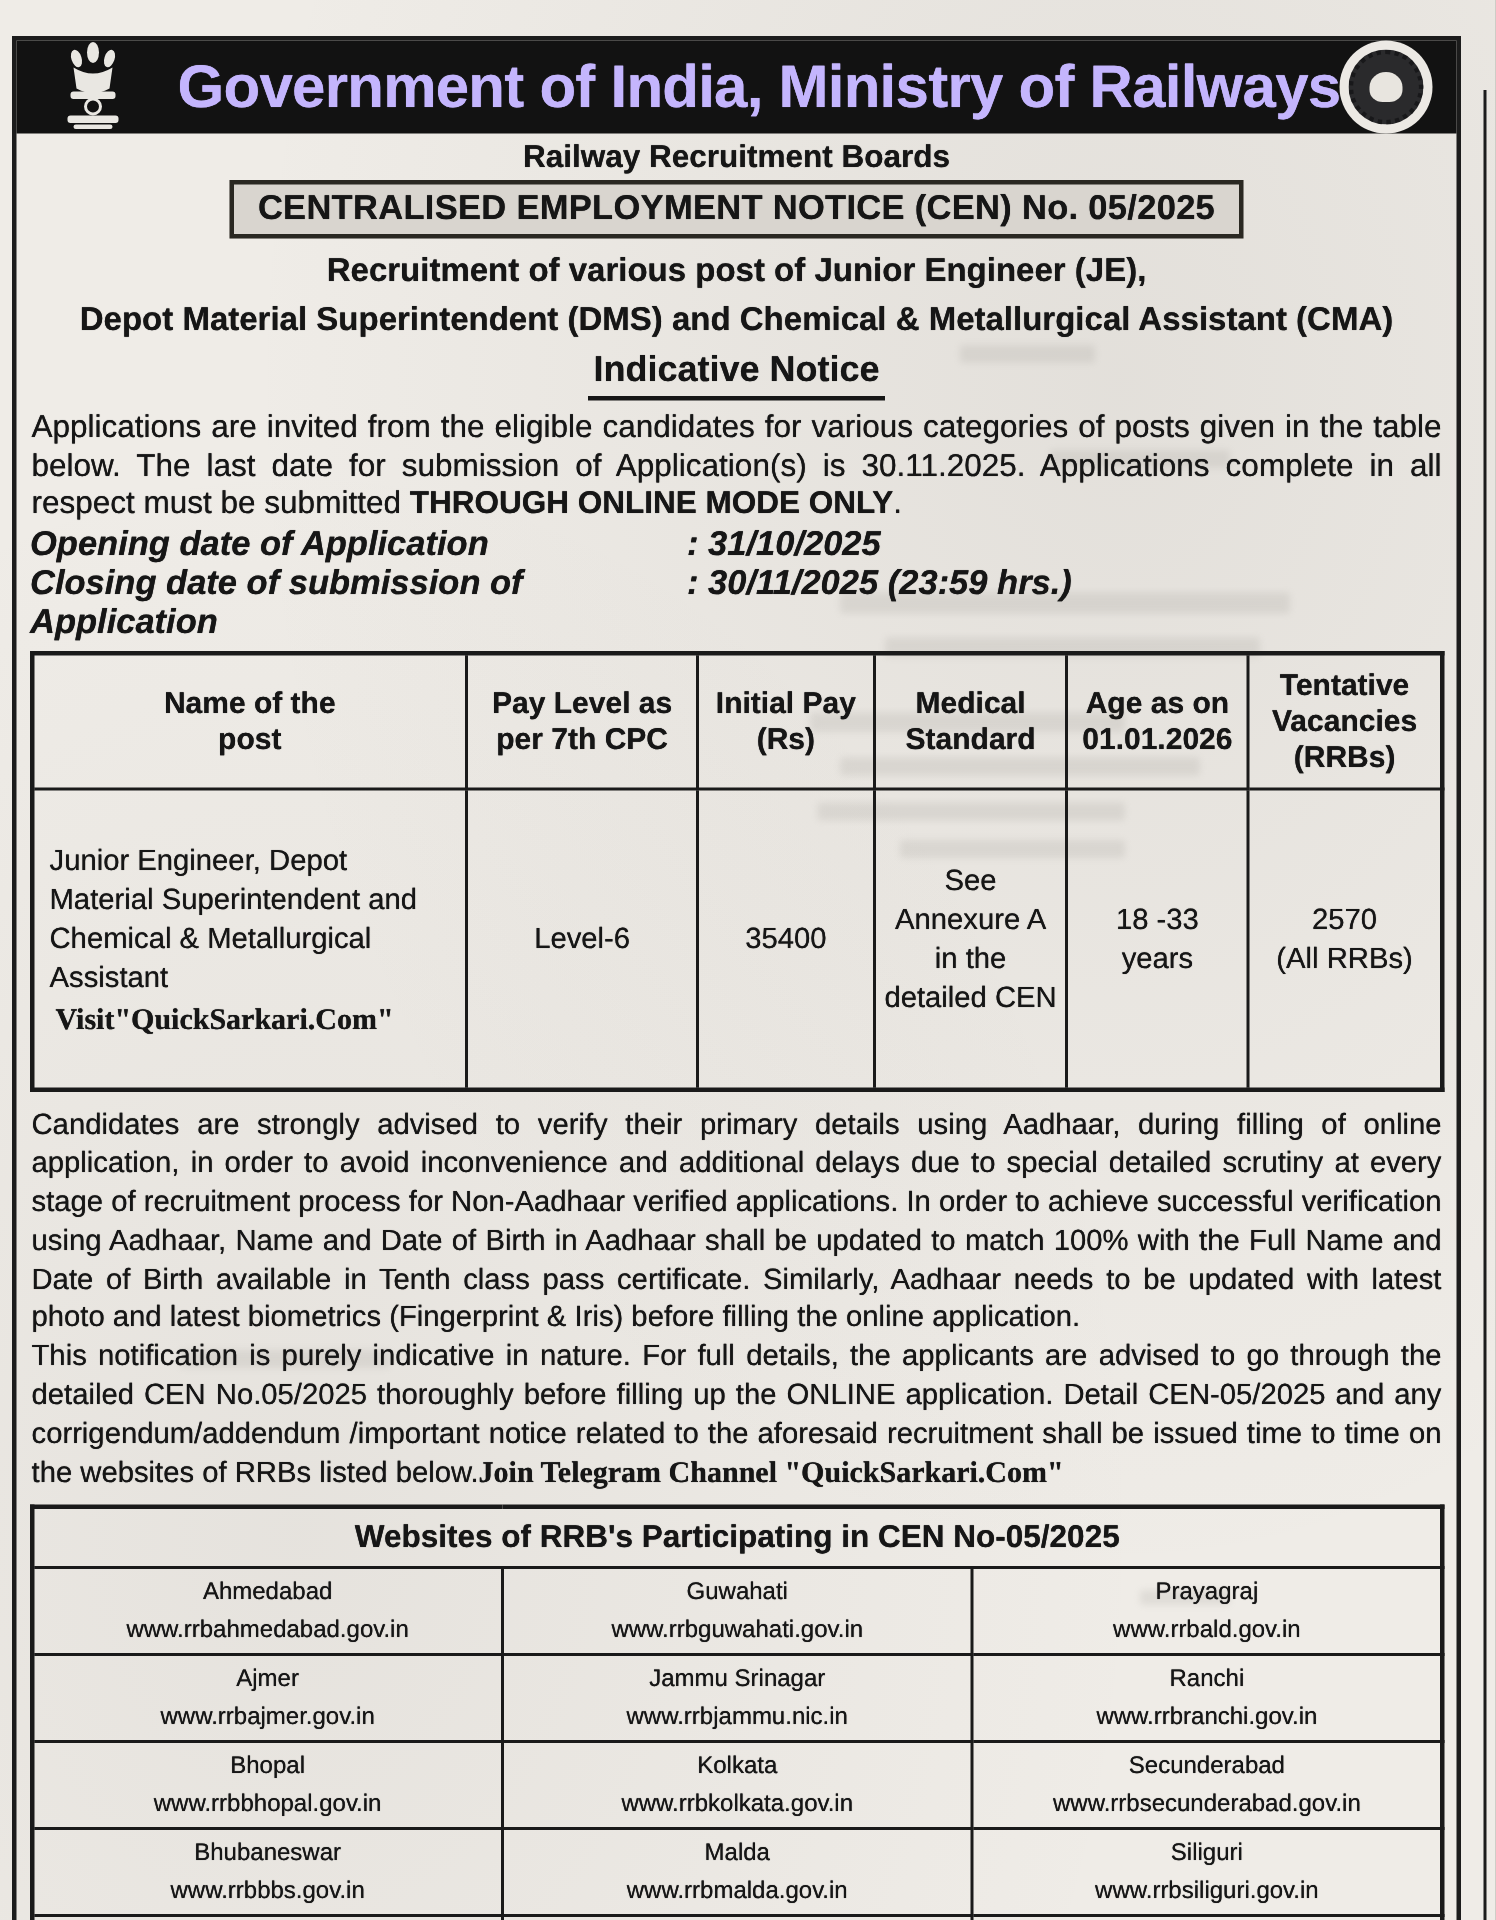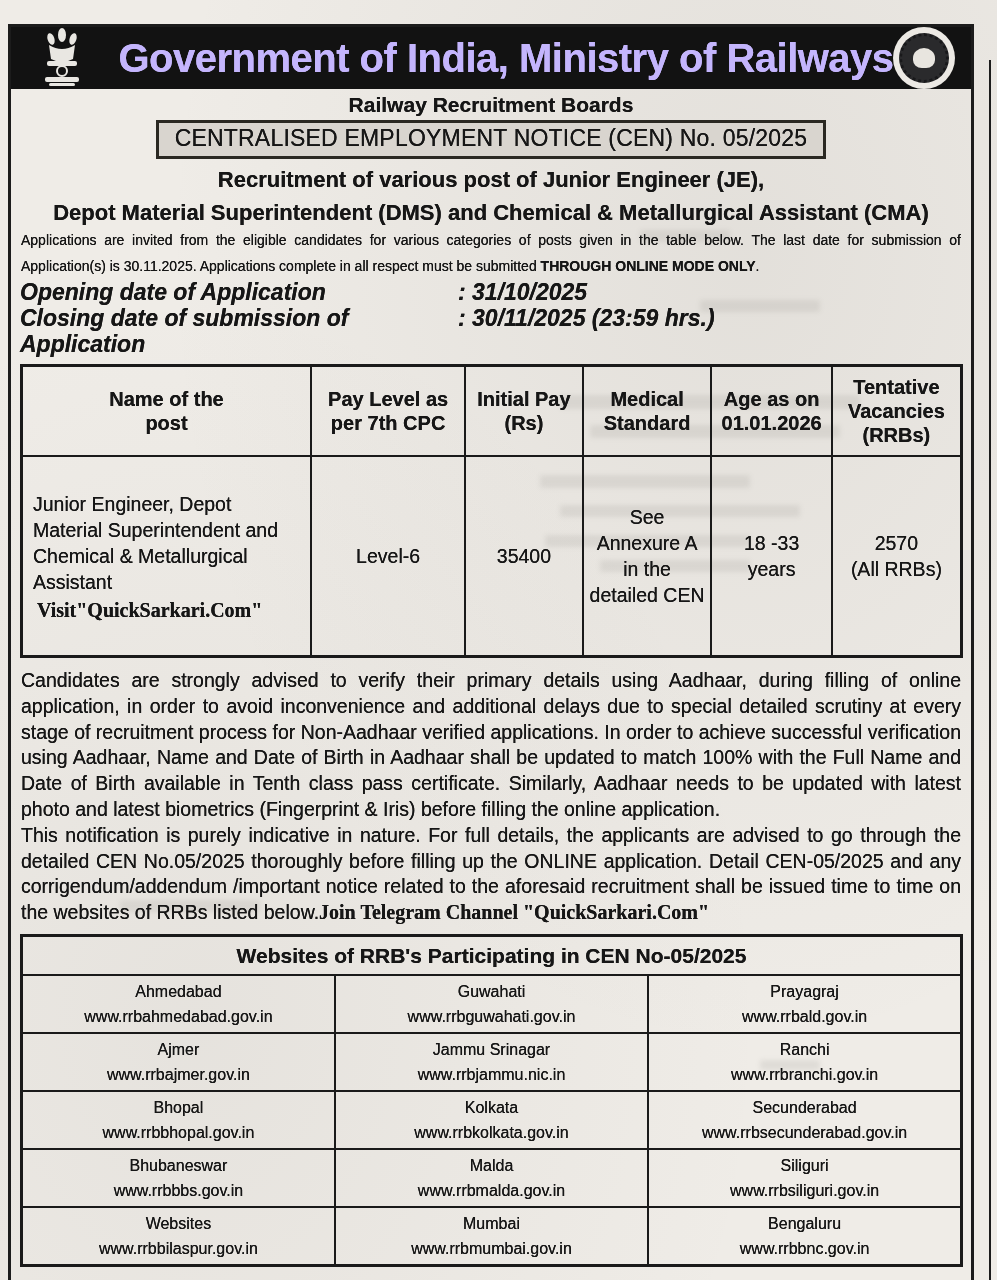--- a/index.html
+++ b/index.html
@@ -63,33 +63,33 @@
     width:22px; height:20px; border-radius:50% 50% 40% 40%;
     background:#e8e5df;
   }
 
   .subtitle {
     text-align:center; font-weight:bold; font-size:21px; margin-top:4px;
   }
   .cen-box {
     display:table; margin:3px auto 4px;
     border:3px solid #2a2822; background:#d9d5cf;
-    padding:2px 16px 4px; font-weight:normal; font-size:23px; letter-spacing:0.2px;
+    padding:2px 16px 4px; font-weight:bold; font-size:23px; letter-spacing:0.2px;
   }
 
   .rec-line1 { text-align:center; font-weight:bold; font-size:22px; margin-top:8px; }
   .rec-line2 { text-align:center; font-weight:bold; font-size:22px; margin-top:7px; }
   .indicative {
     display:table; margin:7px auto 5px; font-weight:bold; font-size:24px;
     border-bottom:3px solid #161616; padding:0 4px 3px;
   }
 
   
   .intro {
-    margin:2px 1px 0; font-size:14px; line-height:25.5px; text-align:justify;
+    margin:2px 1px 0; font-size:21px; line-height:25.5px; text-align:justify;
   }
   .date-row { display:flex; font-weight:bold; font-size:23px; line-height:26px;font-style:italic; }
   .date-row .lbl { flex:0 0 438px; }
 
   
   table { border-collapse:collapse; width:943px;border-radius:30px; }
   .post-table { margin-top:7px; border:3px solid #1a1a1a; }
   .post-table th, .post-table td { border:2.5px solid #1a1a1a; vertical-align:middle; }
   .post-table th {
     font-weight:bold; font-size:20px; line-height:24px; text-align:center;
@@ -171,20 +171,21 @@
             <span class="core"></span>
           </span>
       </span>
     </div>
 
     <div class="subtitle">Railway Recruitment Boards</div>
     <div class="cen-box">CENTRALISED EMPLOYMENT NOTICE (CEN) No. 05/2025</div>
 
     <div class="rec-line1">Recruitment of various post of Junior Engineer (JE),</div>
     <div class="rec-line2">Depot Material Superintendent (DMS) and Chemical &amp; Metallurgical Assistant (CMA)</div>
+    <div class="indicative">Indicative Notice</div>
 
     <div class="intro"><span>Applications are invited from the eligible candidates for various categories of  posts given in the table below. The last date for submission of Application(s) is 30.11.2025. Applications complete in all respect must be submitted </span><b>THROUGH ONLINE MODE ONLY</b><span>.</span></div>
 
     <div class="date-row">
       <span class="lbl">Opening date of Application</span>
       <span>:  31/10/2025</span>
     </div>
     <div class="date-row">
       <span class="lbl">Closing date of submission of Application</span>
       <span>:  30/11/2025 (23:59 hrs.)</span>

